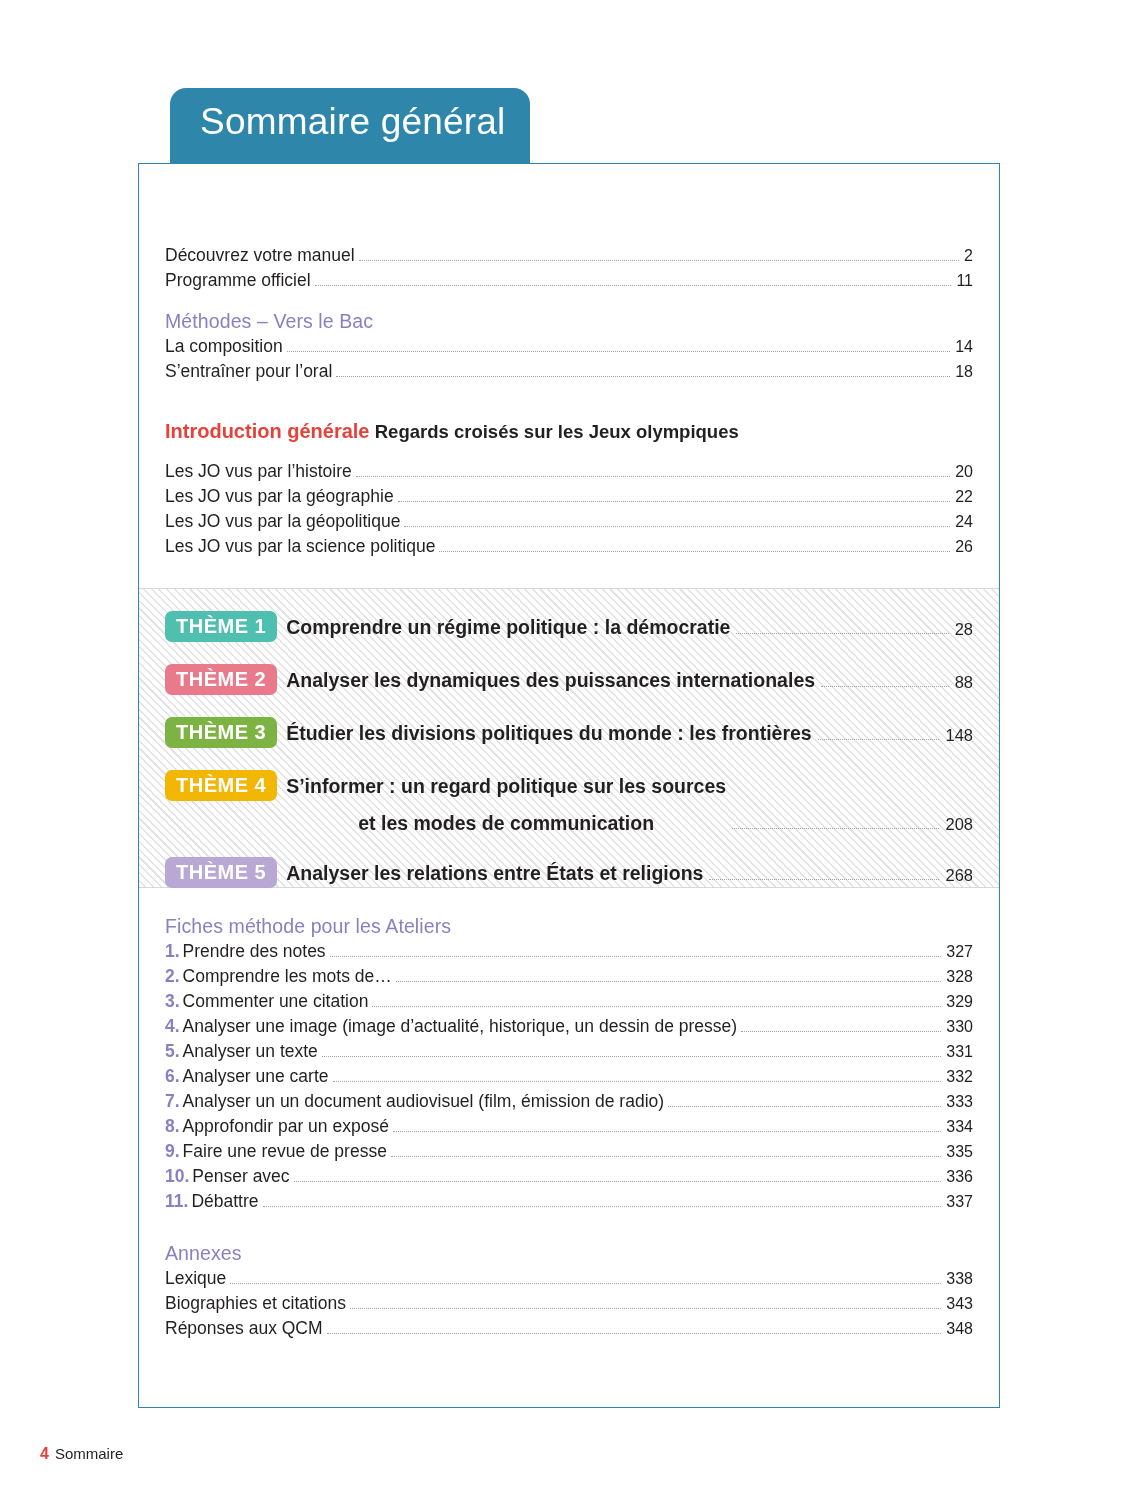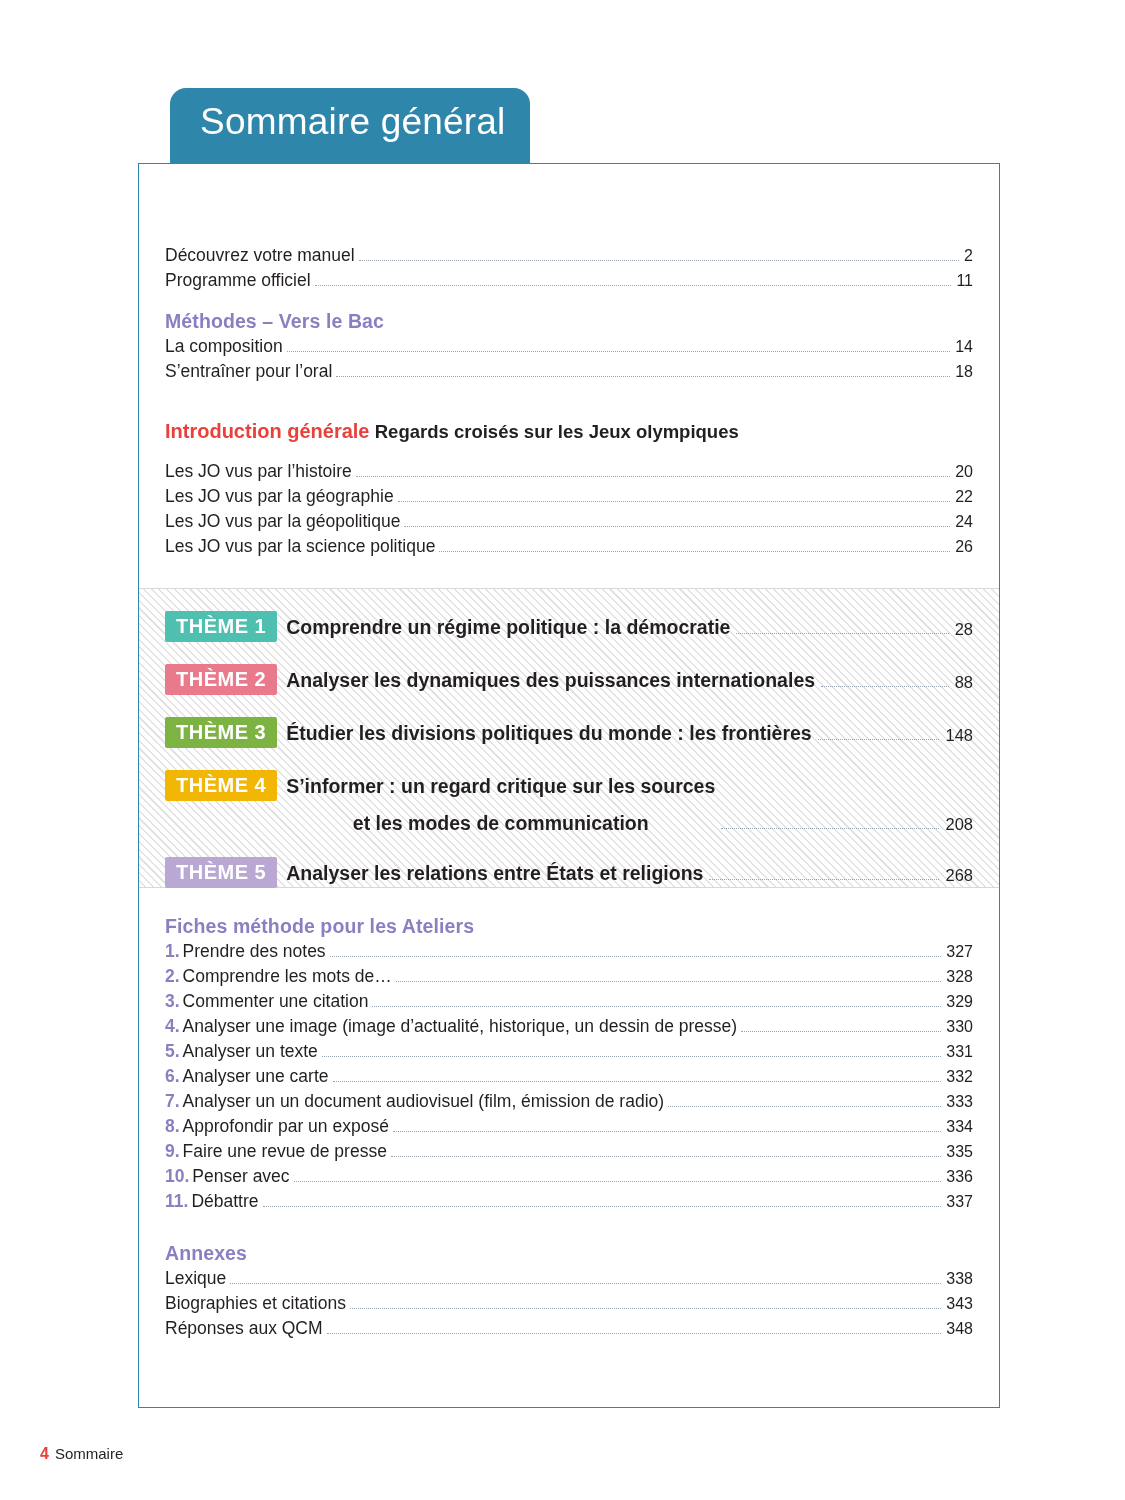--- a/index.html
+++ b/index.html
@@ -77,21 +77,21 @@
     color: #231f20;
     text-align: right;
   }
 
   .gap-sm { height: 17px; }
   .gap-lg { height: 36px; }
 
   
   .sec-head {
     font-size: 19.5px;
-    font-weight: bold;
+    font-weight: normal;
     color: #8a7fc0;
     margin-bottom: 1px;
     letter-spacing: 0.1px;
   }
   .intro-head {
     font-size: 19px;
     margin-bottom: 16px;
     white-space: nowrap;
   }
   .intro-head .red {
@@ -132,21 +132,21 @@
   }
   .theme-badge {
     flex: 0 0 auto;
     color: #ffffff;
     font-size: 20px;
     font-weight: bold;
     letter-spacing: 0.5px;
     padding: 5px 11px 6px 11px;
     line-height: 1;
     white-space: nowrap;
-    border-radius: 2px;
+    border-radius: 7px;
   }
   .theme-right {
     flex: 1 1 auto;
     display: flex;
     align-items: baseline;
     margin-left: 9px;
     padding-top: 5px;
     text-align: center;
   }
   .theme-title {
@@ -293,21 +293,21 @@
         <span class="theme-title">Étudier les divisions politiques du monde : les frontières</span>
         <span class="theme-dots"></span>
         <span class="theme-pg">148</span>
       </span>
     </div>
 
     <div class="theme-row two-line">
       <span class="theme-badge" style="background:#f2b705">THÈME 4</span>
       <span class="theme-right">
         <span class="theme-title">
-          <span>S’informer : un regard critique sur les sources</span>
+          <span>S’informer : un regard politique sur les sources</span>
           <span class="l2">et les modes de communication</span>
         </span>
         <span class="theme-dots"></span>
         <span class="theme-pg">208</span>
       </span>
     </div>
 
     <div class="theme-row">
       <span class="theme-badge" style="background:#b9a7d4">THÈME 5</span>
       <span class="theme-right">

